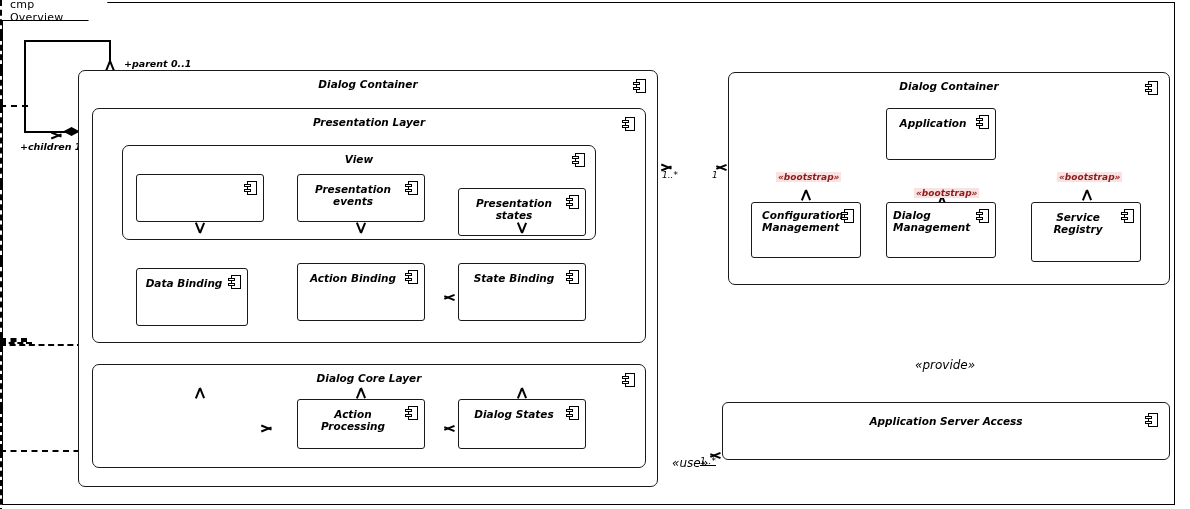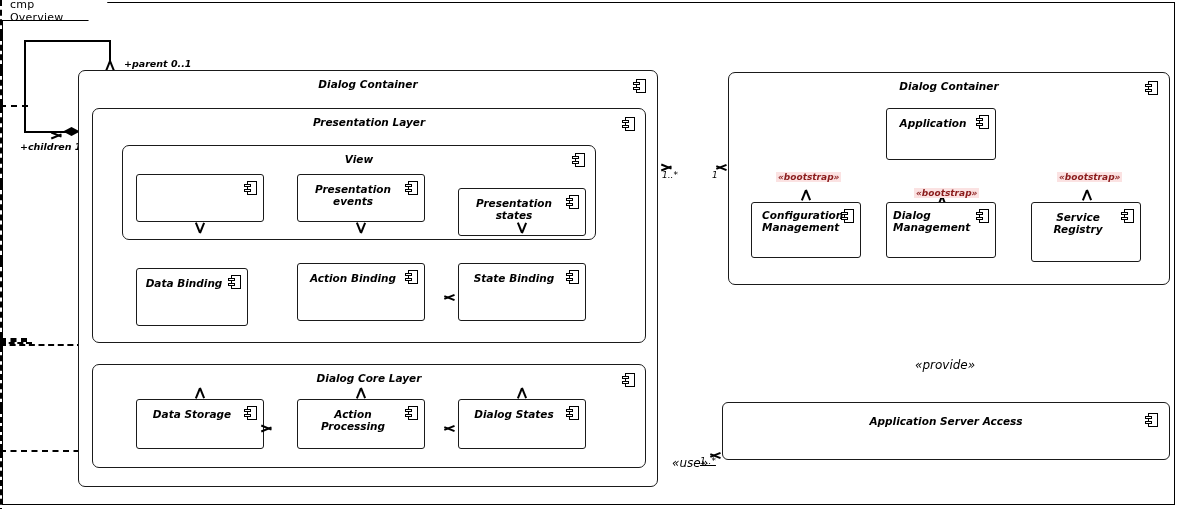--- a/index.html
+++ b/index.html
@@ -260,28 +260,20 @@
 
   <div class="pkg" style="left:92px;top:364px;width:554px;height:104px;">
     <div class="pkg-title">Dialog Core Layer</div>
     <div class="cicon" style="right:10px;top:8px;">
       <div class="body"></div>
         <div class="tab1"></div>
         <div class="tab2"></div>
     </div>
   </div>
 
-  <div class="comp" style="left:136px;top:399px;width:128px;height:50px;">
-    <div class="comp-title">Data Storage</div>
-    <div class="cicon" style="right:6px;top:6px;">
-      <div class="body"></div>
-        <div class="tab1"></div>
-        <div class="tab2"></div>
-    </div>
-  </div>
   <div class="comp" style="left:297px;top:399px;width:128px;height:50px;">
     <div class="comp-title">Action Processing</div>
     <div class="cicon" style="right:6px;top:6px;">
       <div class="body"></div>
         <div class="tab1"></div>
         <div class="tab2"></div>
     </div>
   </div>
   <div class="comp" style="left:458px;top:399px;width:128px;height:50px;">
     <div class="comp-title">Dialog States</div>

